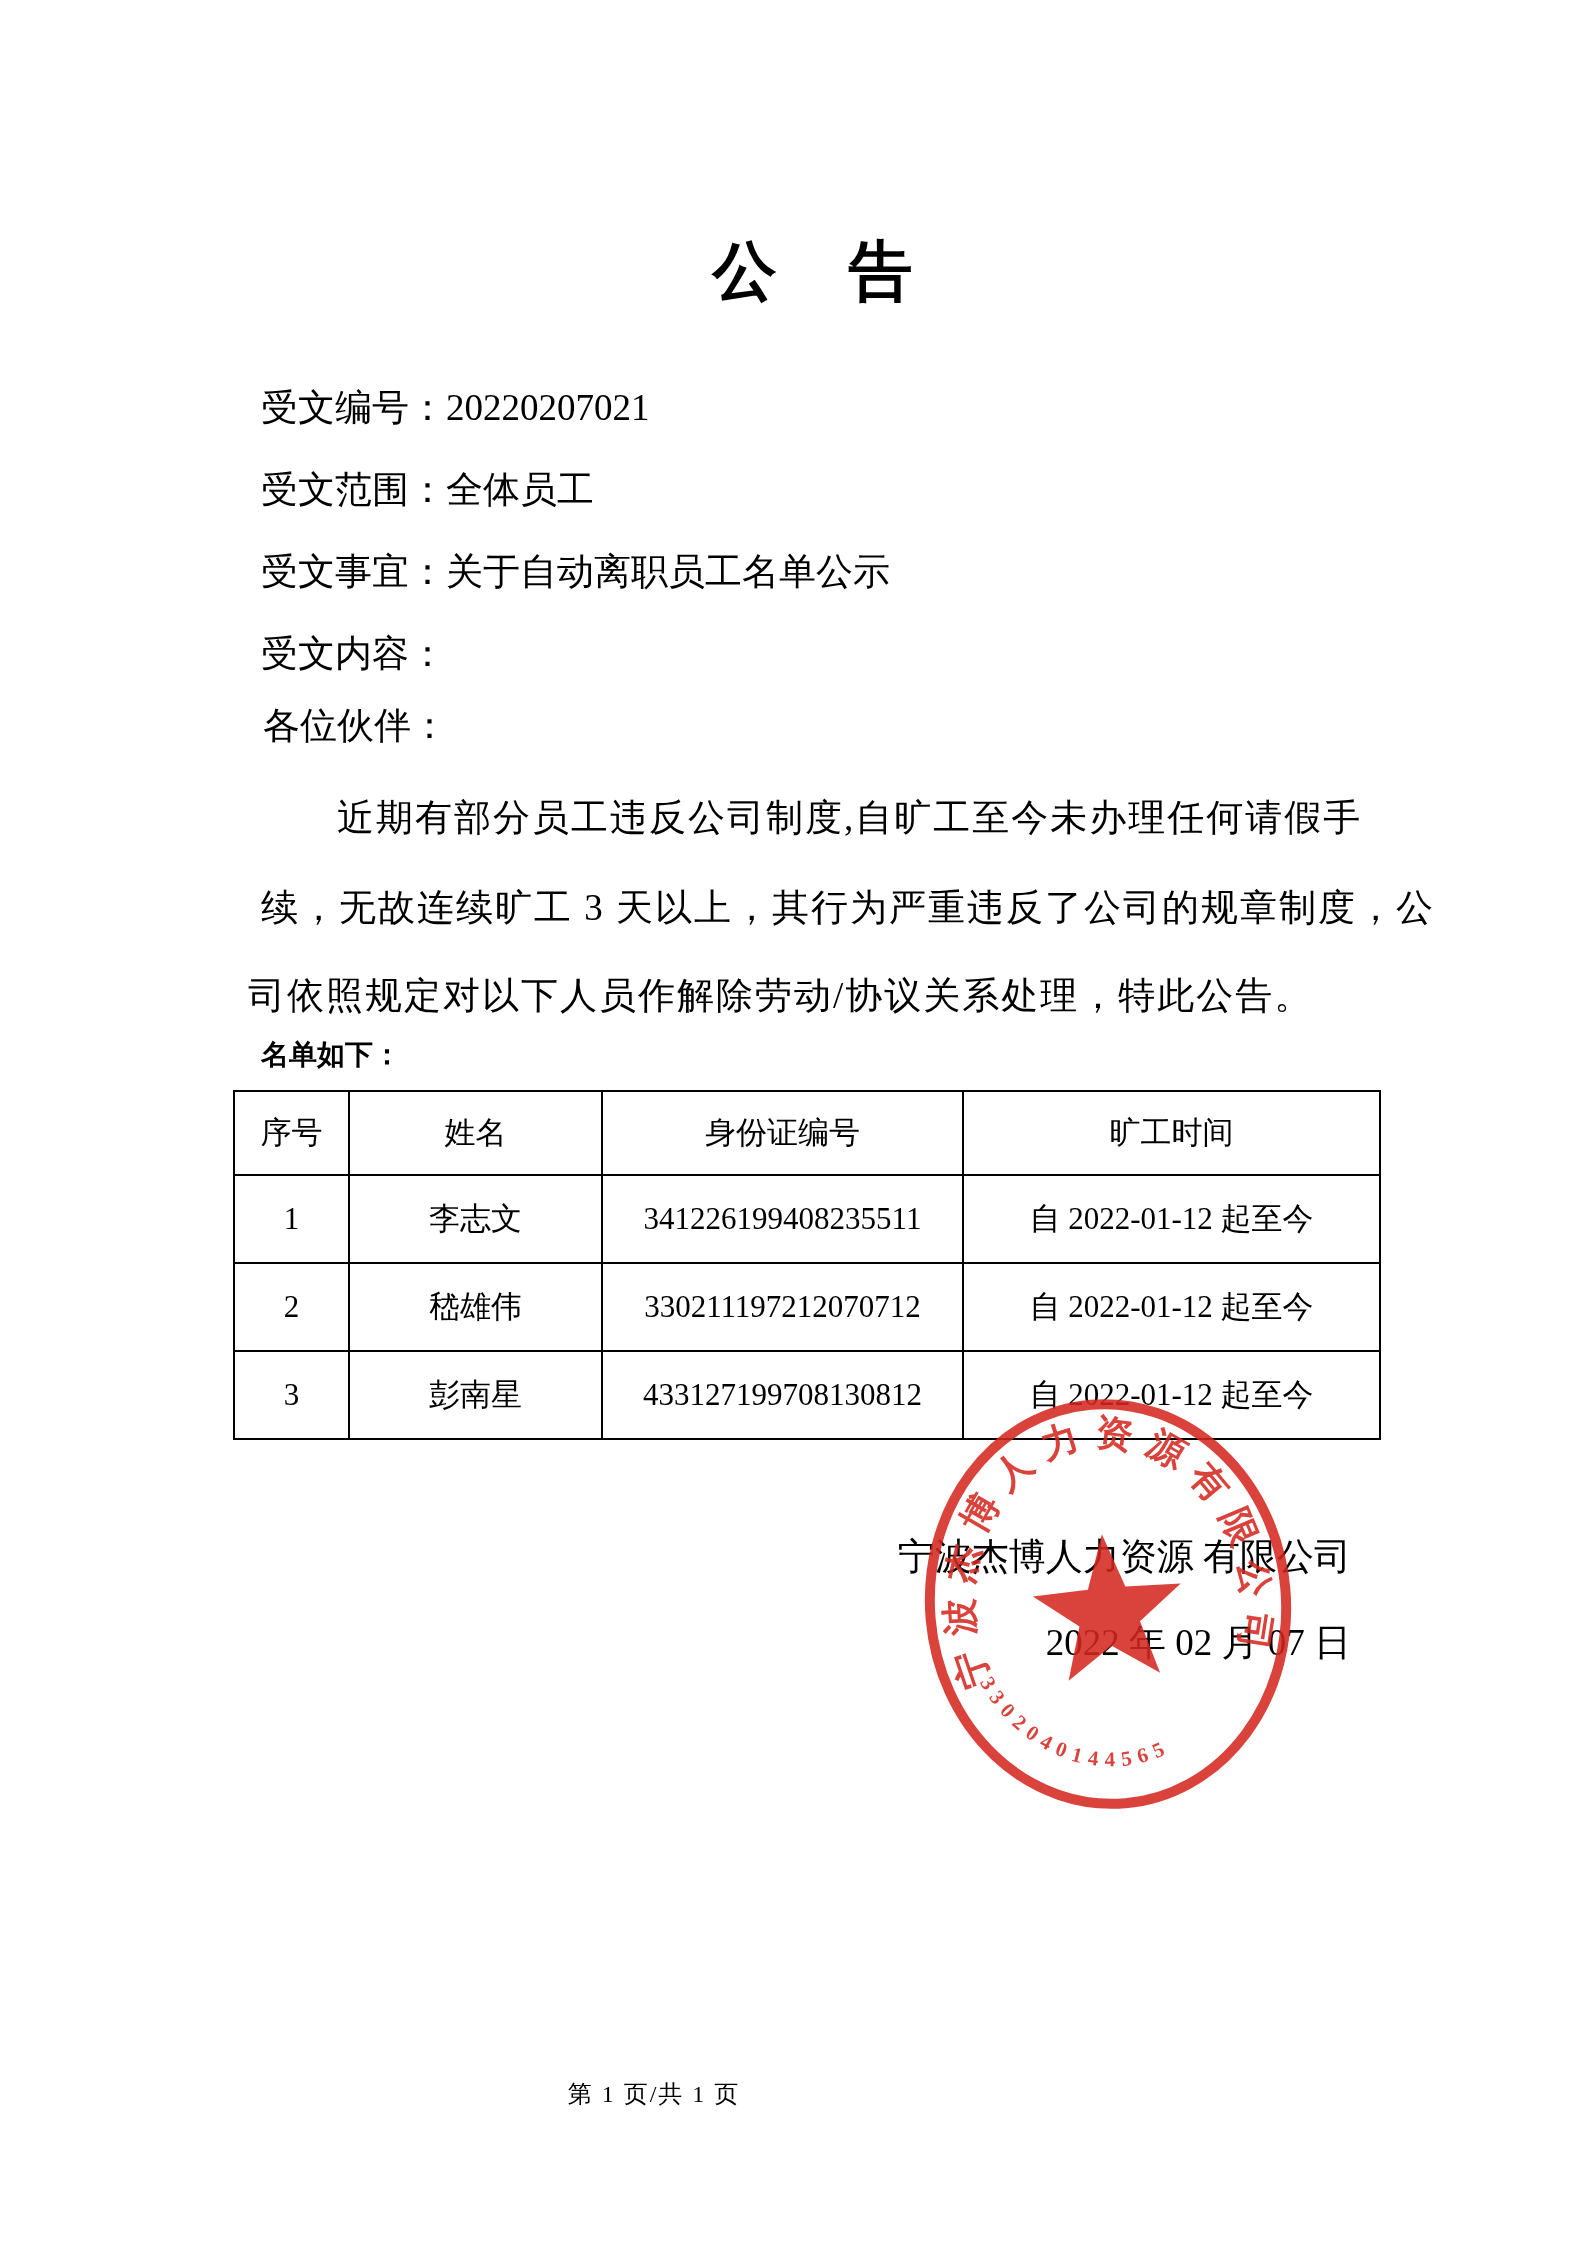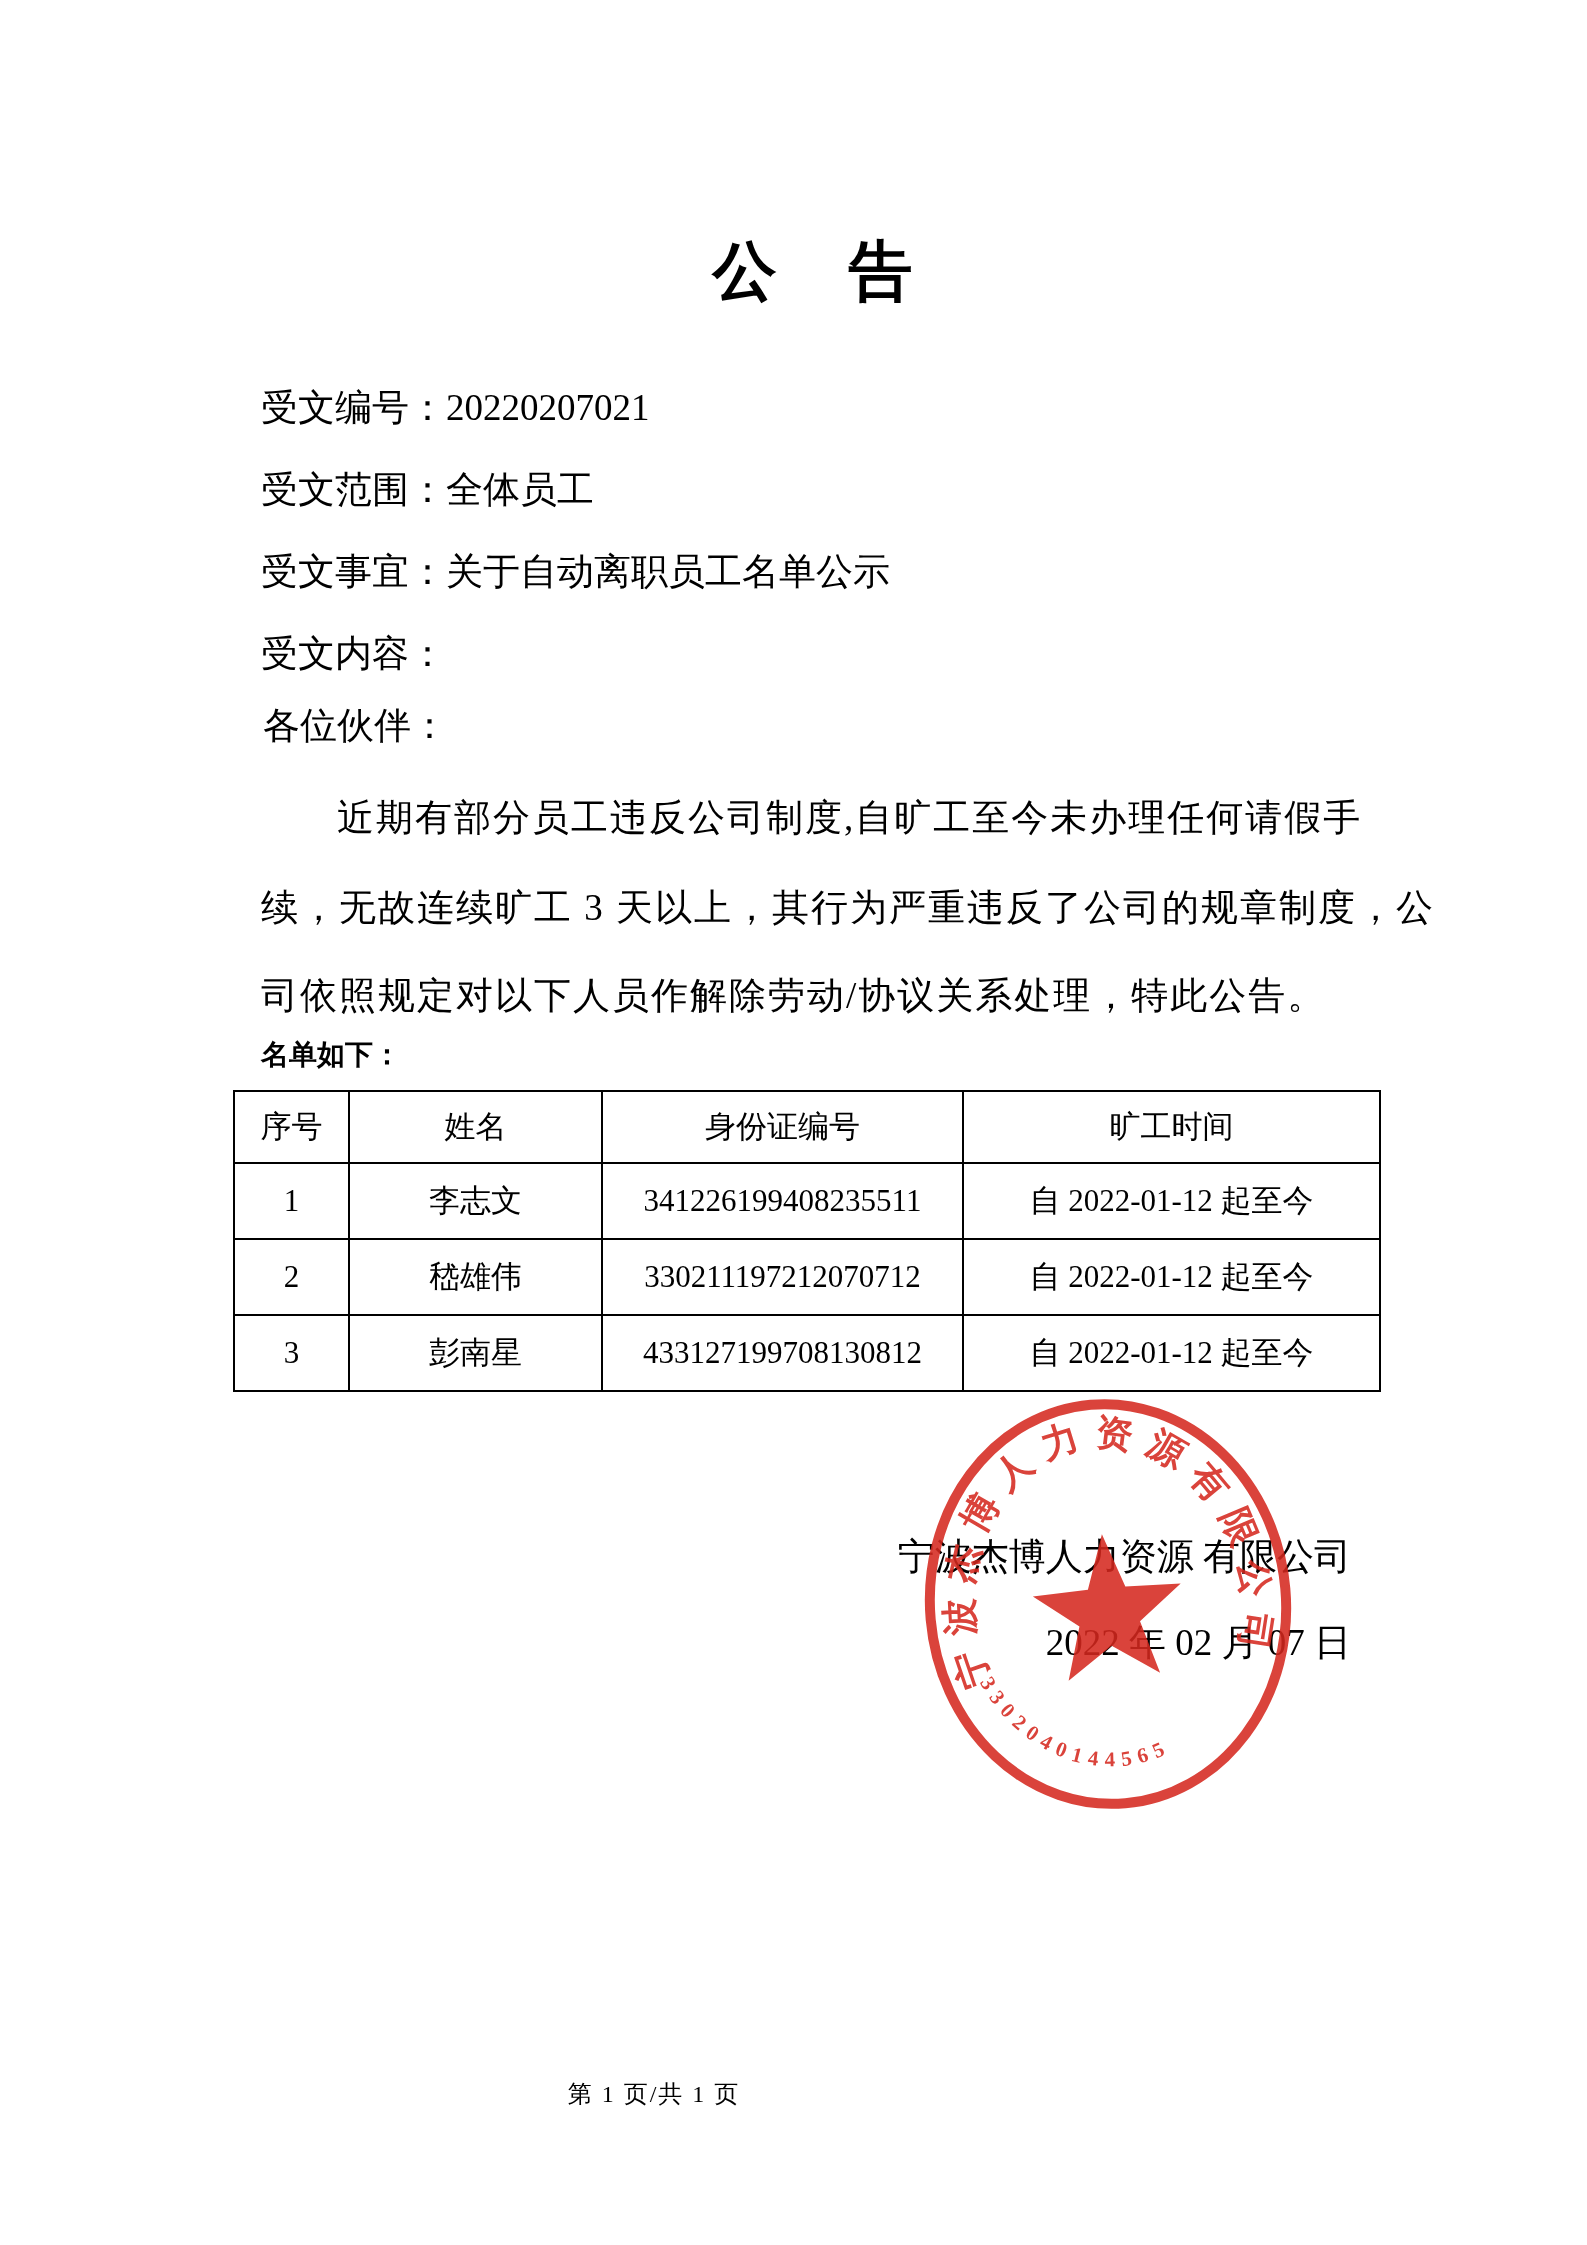--- a/index.html
+++ b/index.html
@@ -18,33 +18,33 @@
     font-size:64px;font-weight:700;
     letter-spacing:4px;
   }
   .field-line{left:240px;font-size:37px;line-height:46px;}
   .field-label{font-weight:400;}
   .field-value{font-weight:400;}
   .salutation{left:242px;top:701px;font-size:37px;}
   .para-line{font-size:37px;letter-spacing:2px;}
   .p1{left:316px;top:793px;}
   .p2{left:240px;top:883px;}
-  .p3{left:240px;top:971px;}
+  .p3{left:227px;top:971px;}
   .list-label{left:240px;top:1036px;font-size:28px;font-weight:700;}
   table.roster{
     position:absolute;left:233px;top:1090px;
     border-collapse:collapse;
     table-layout:fixed;
     width:1146px;
     font-size:31px;
   }
   table.roster td{
     border:2px solid #000;
     text-align:center;vertical-align:middle;
-    padding:0;
+    padding:6px;
     overflow:hidden;
   }
   tr.hdr td{height:70px;}
   tr.datarow td{height:74px;}
   .sig-company{right:236px;top:1532px;font-size:37px;}
   .sig-date{right:236px;top:1618px;font-size:37px;}
   .stamp{
     position:absolute;left:908px;top:1382px;
     width:400px;height:444px;
     opacity:.87;

